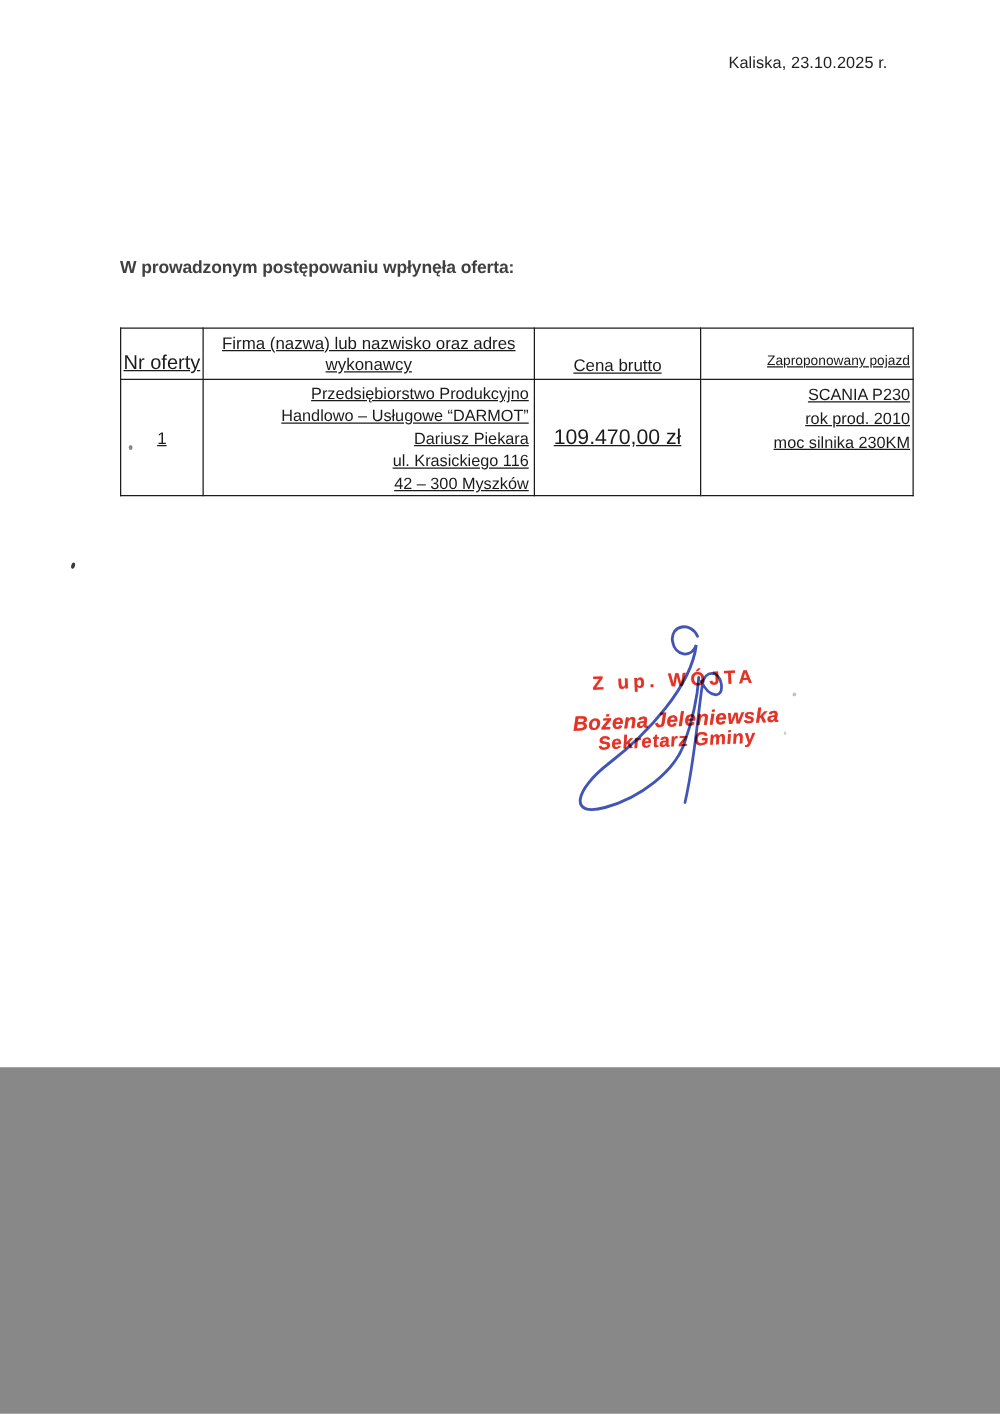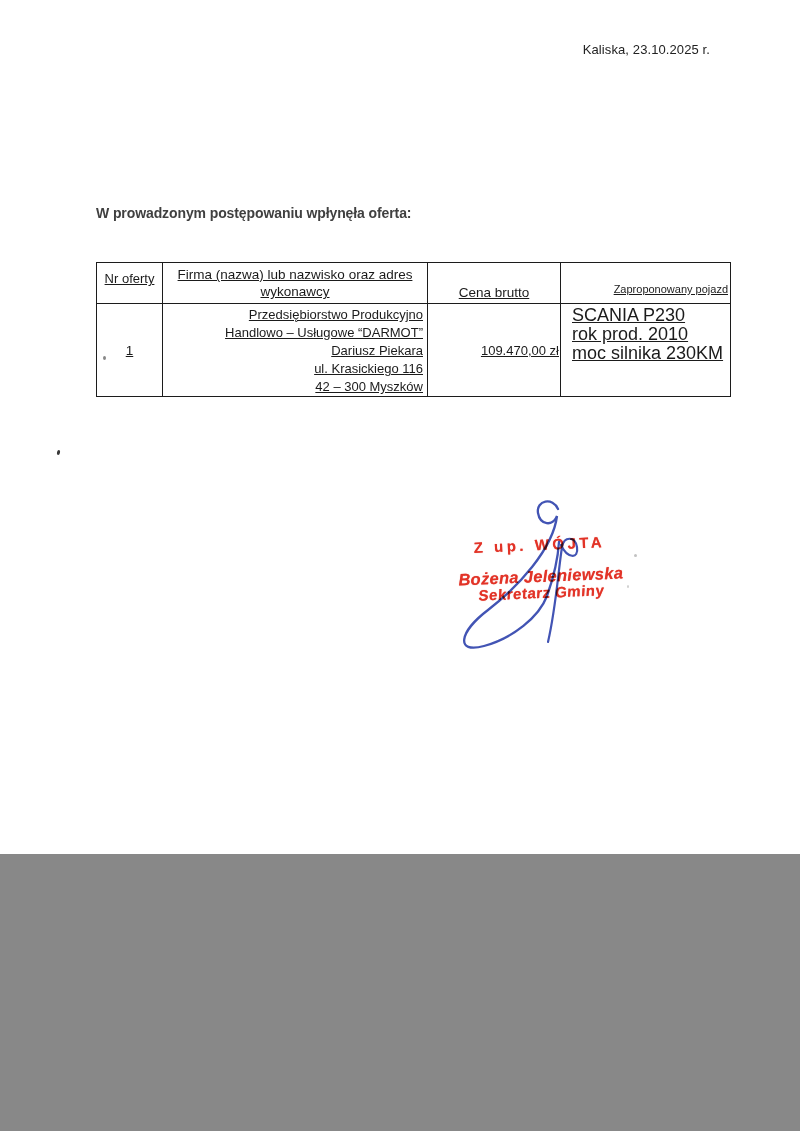--- a/index.html
+++ b/index.html
@@ -34,28 +34,28 @@
     width:634px; border-collapse:collapse; table-layout:fixed;
   }
   table.offers th, table.offers td{
     border:1.5px solid #1c1c1c;
     font-weight:normal;
     overflow:hidden;
     text-decoration:underline;
   }
   table.offers thead tr{height:41px;}
   table.offers tbody tr{height:92px;}
-  th.h-nr{vertical-align:bottom; text-align:center; font-size:13px; font-weight:bold; padding:0 0 17px 0;}
+  th.h-nr{vertical-align:bottom; text-align:center; font-size:16px; font-weight:bold; padding:0 0 3px 0;}
   th.h-firma{vertical-align:middle; text-align:center; font-size:13.5px; font-weight:bold; line-height:17px; padding:2px;}
   th.h-cena{vertical-align:bottom; text-align:center; font-size:13.5px; font-weight:bold; padding:0 0 3px 0;}
   th.h-pojazd{vertical-align:top; text-align:right; font-size:11px; font-weight:bold; padding:20px 2px 0 2px;}
   td.c-nr{vertical-align:middle; text-align:center; font-size:13.5px; font-weight:bold;}
   td.c-firma{vertical-align:top; text-align:right; font-size:13px; line-height:18px; padding:2px 4px 0 13px;}
-  td.c-cena{vertical-align:middle; text-align:right; font-size:13px;}
-  td.c-pojazd{vertical-align:top; text-align:left; font-size:18px; line-height:19px; padding:2px 2px 0 11px;}
+  td.c-cena{vertical-align:middle; text-align:center; font-size:17px;}
+  td.c-pojazd{vertical-align:top; text-align:right; font-size:13px; line-height:19px; padding:2px 2px 0 11px;}
 
   .stamp{
     position:absolute; top:536px; left:443px; width:195px;
     text-align:center;
     transform:rotate(-2.5deg);
     color:#e23327;
   }
   .stamp .s1{
     font-size:15px; font-weight:bold; letter-spacing:3.5px;
     text-shadow:0 0 0.7px rgba(226,51,39,0.75);

